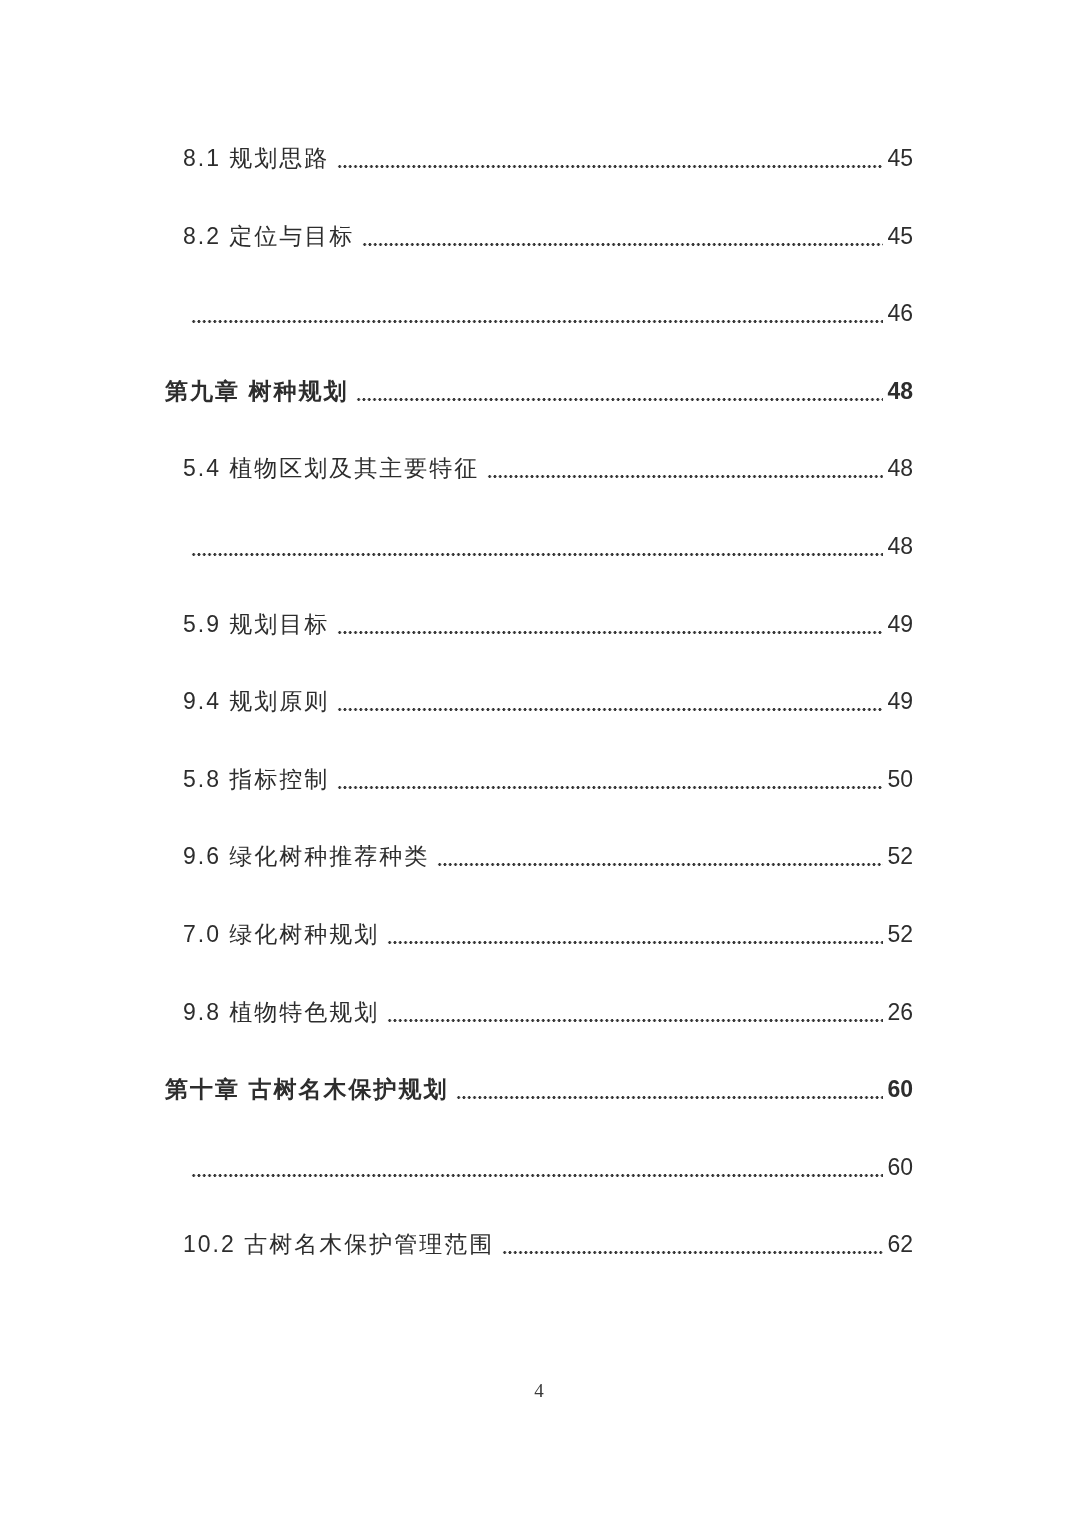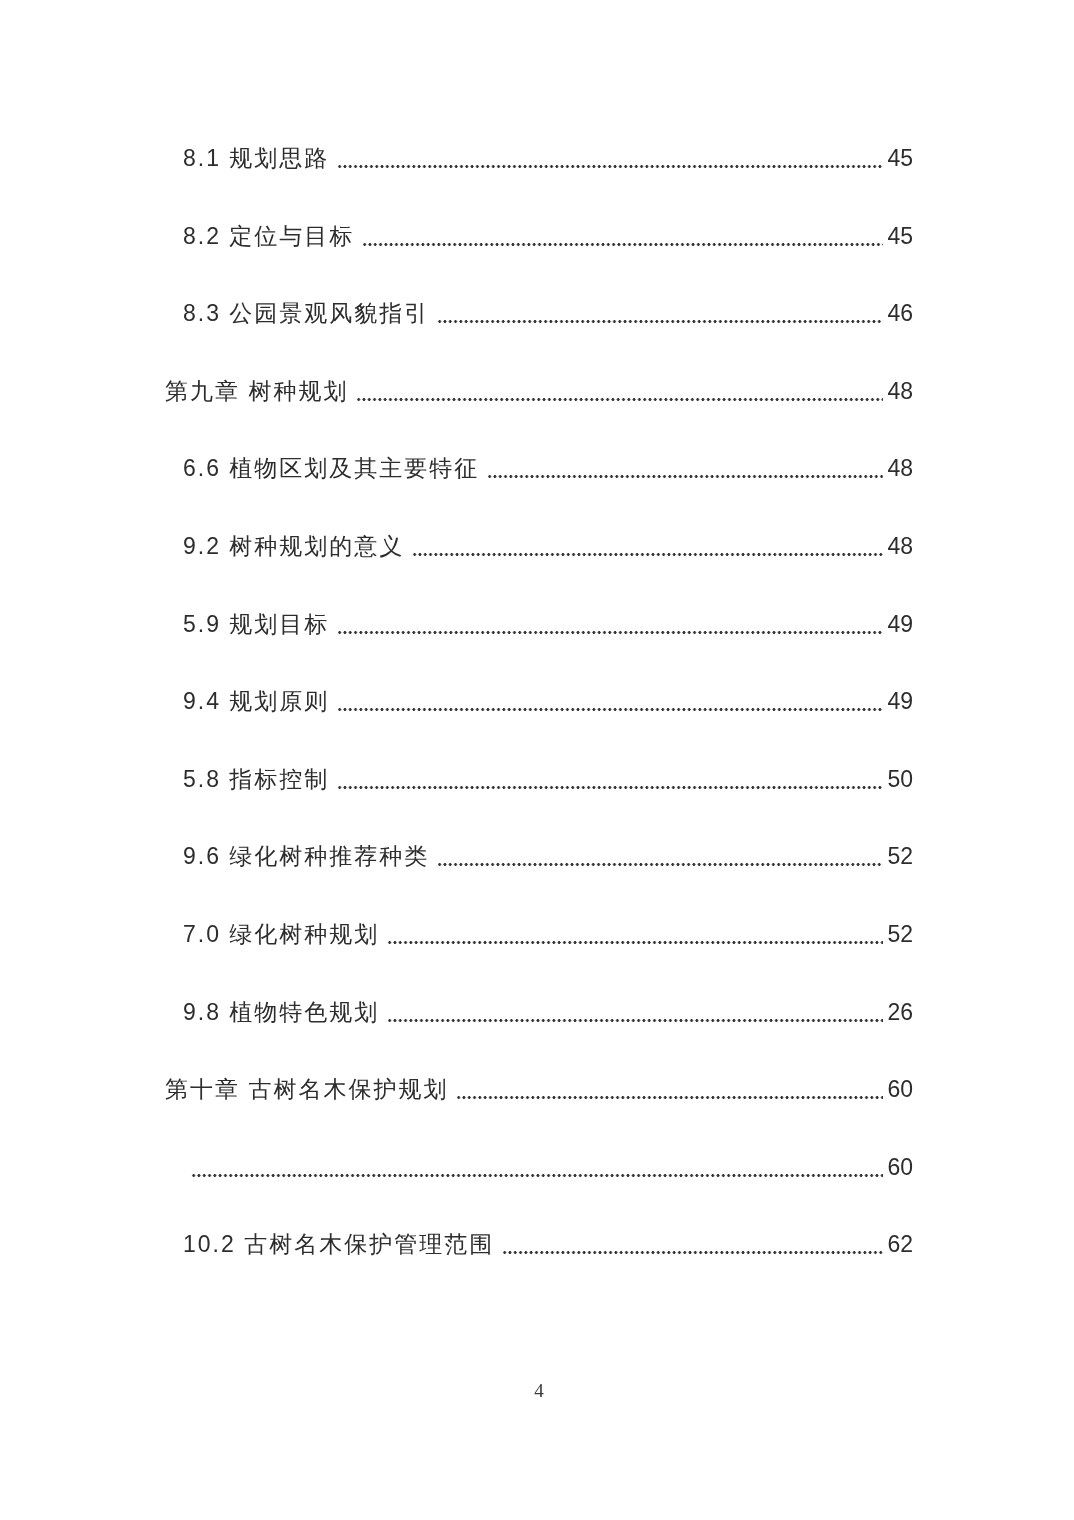--- a/index.html
+++ b/index.html
@@ -26,20 +26,21 @@
     align-items: flex-end;
     height: 30px;
     margin-bottom: 47.6px;
     font-size: 23px;
     color: #2d2d2d;
     padding-left: 18px;
     cursor: pointer;
   }
   .toc-row.chapter {
     padding-left: 0;
+    font-weight: bold;
   }
   .toc-label {
     white-space: nowrap;
     flex: 0 0 auto;
     letter-spacing: 2px;
     line-height: 30px;
   }
   .toc-dots {
     flex: 1 1 auto;
     height: 7px;
@@ -79,39 +80,37 @@
       <span class="toc-page">45</span>
     </div>
 
     <div class="toc-row sub">
       <span class="toc-label">8.2 定位与目标</span>
       <span class="toc-dots"></span>
       <span class="toc-page">45</span>
     </div>
 
     <div class="toc-row sub">
-      <span class="toc-label">8.3 公园景观风貌指引</span>
       <span class="toc-dots"></span>
       <span class="toc-page">46</span>
     </div>
 
     <div class="toc-row chapter">
       <span class="toc-label">第九章 树种规划</span>
       <span class="toc-dots"></span>
       <span class="toc-page">48</span>
     </div>
 
     <div class="toc-row sub">
-      <span class="toc-label">6.6 植物区划及其主要特征</span>
+      <span class="toc-label">5.4 植物区划及其主要特征</span>
       <span class="toc-dots"></span>
       <span class="toc-page">48</span>
     </div>
 
     <div class="toc-row sub">
-      <span class="toc-label">9.2 树种规划的意义</span>
       <span class="toc-dots"></span>
       <span class="toc-page">48</span>
     </div>
 
     <div class="toc-row sub">
       <span class="toc-label">5.9 规划目标</span>
       <span class="toc-dots"></span>
       <span class="toc-page">49</span>
     </div>
 

